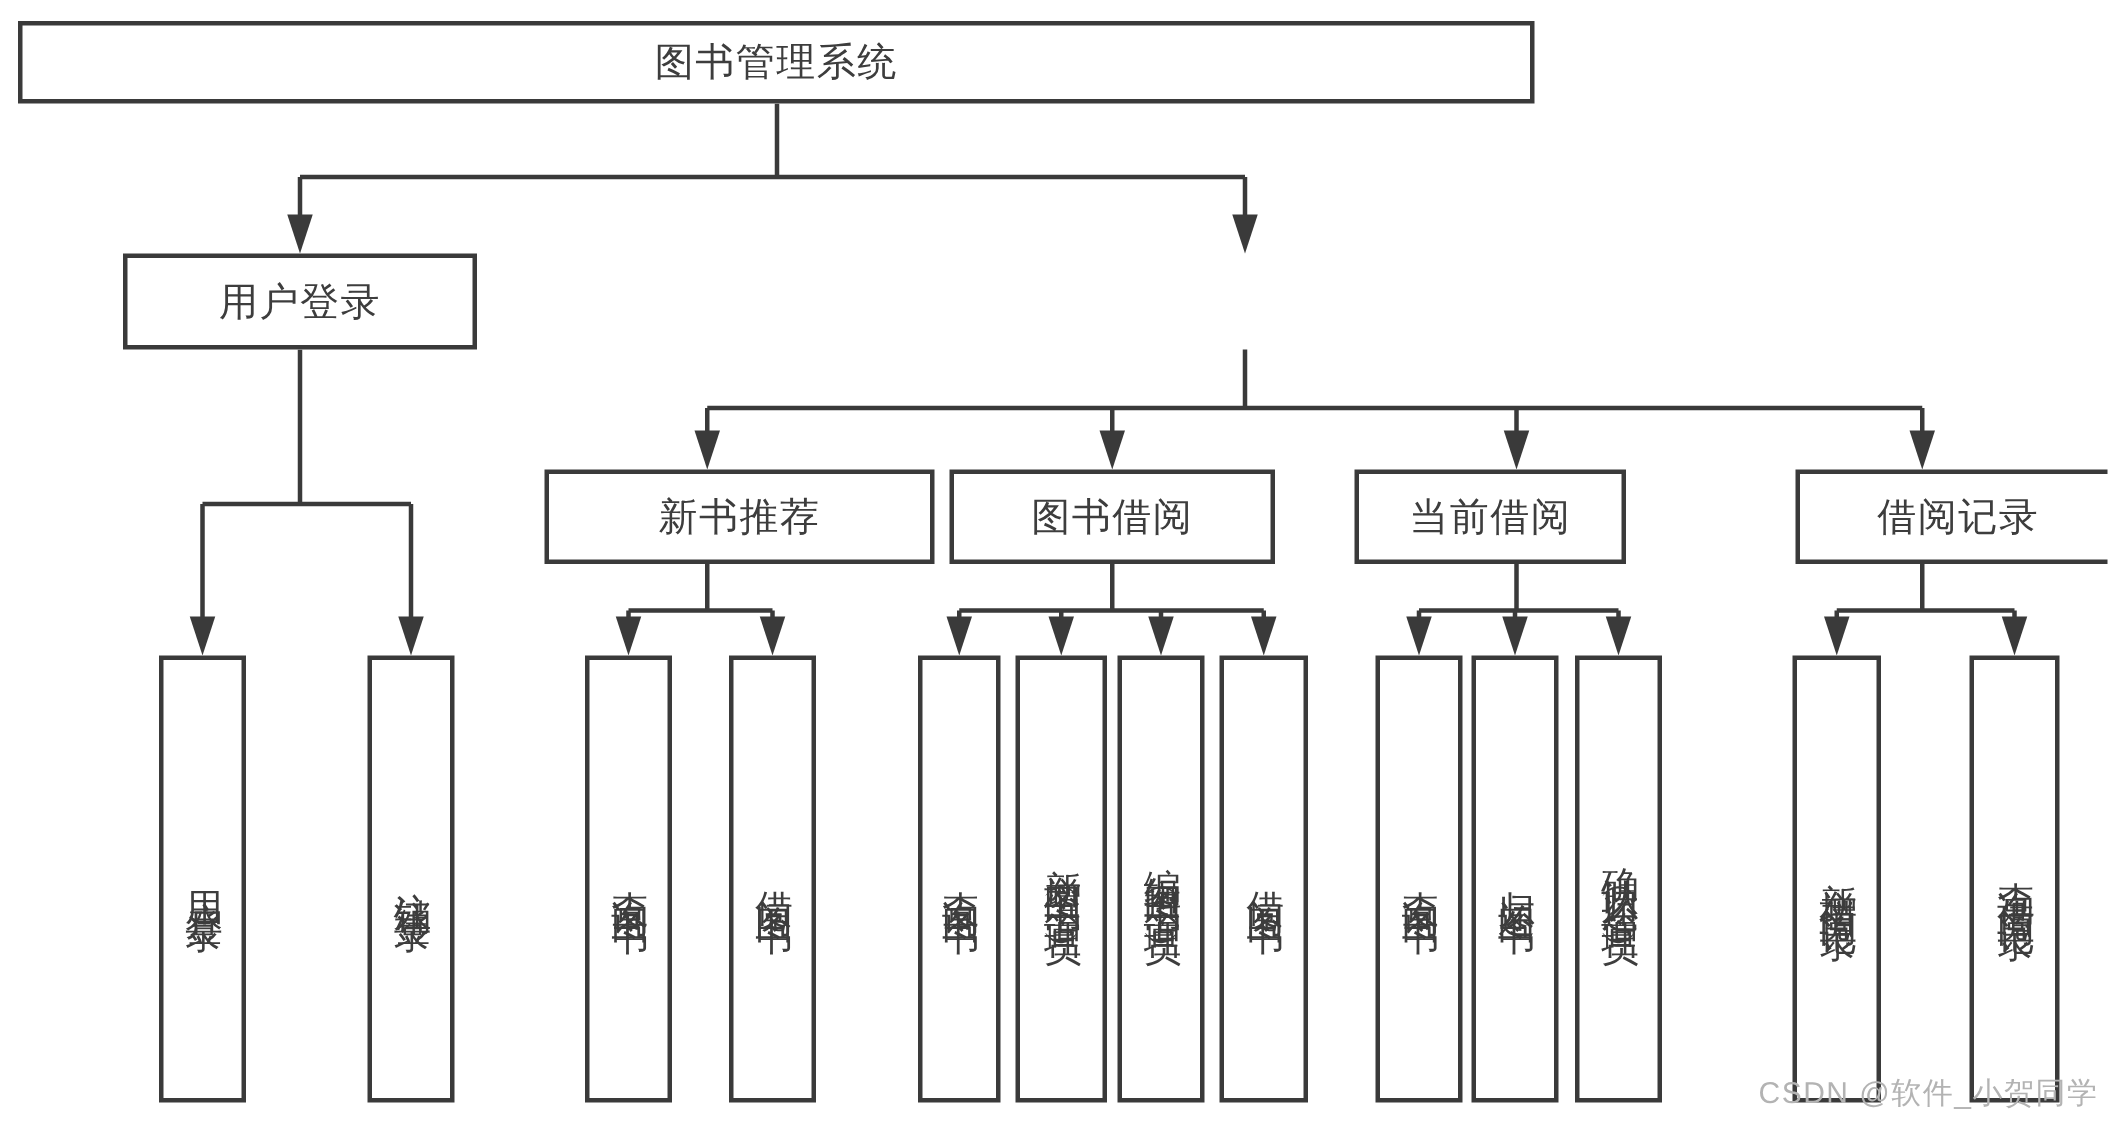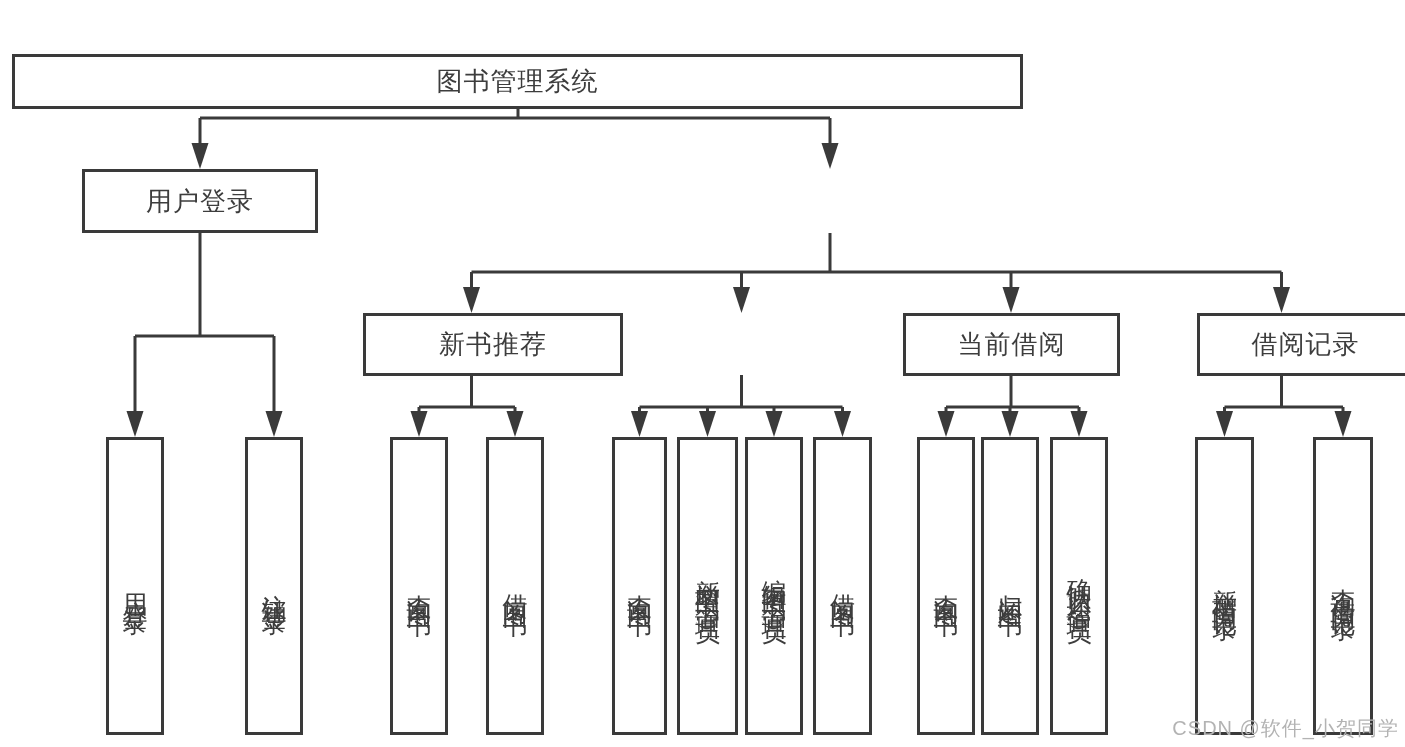--- a/index.html
+++ b/index.html
@@ -83,26 +83,27 @@
       <polygon class="fill" points="1010,437 1001.5,411 1018.5,411"></polygon>
       <polygon class="fill" points="1079,437 1070.5,411 1087.5,411"></polygon>
     </g>
     <g>
       <path class="stroke" d="M1281.5 375 V407 M1224.5 407 H1343 M1224.5 407 V414 M1343 407 V414"></path>
       <polygon class="fill" points="1224.5,437 1216,411 1233,411"></polygon>
       <polygon class="fill" points="1343,437 1334.5,411 1351.5,411"></polygon>
     </g>
   </svg>
 
-  <div class="box hbox" style="left:12px;top:14px;width:1011px;height:55px;margin-top:40px;">图书管理系统</div>
+  <div class="box hbox" style="left:12px;top:14px;width:1011px;height:55px;">图书管理系统</div>
 
   <div class="box hbox" style="left:82px;top:169px;width:236px;height:64px;">用户登录</div>
 
   <div class="box hbox" style="left:363px;top:313px;width:260px;height:63px;">新书推荐</div>
-  <div class="box hbox" style="left:903px;top:313px;width:217px;height:63px;">当前借阅</div>
+  <div class="box hbox" style="left:633px;top:313px;width:217px;height:63px;">图书借阅</div>
+  <div class="box hbox" style="left:903px;top:313px;width:181px;height:63px;">当前借阅</div>
   <div class="box hbox" style="left:1197px;top:313px;width:217px;height:63px;text-align:right;">借阅记录</div>
 
   <div class="box vbox" style="left:106px;top:437px;width:58px;height:298px;">用户登录</div>
   <div class="box vbox" style="left:245px;top:437px;width:58px;height:298px;">注销登录</div>
 
   <div class="box vbox" style="left:390px;top:437px;width:58px;height:298px;">查询图书</div>
   <div class="box vbox" style="left:486px;top:437px;width:58px;height:298px;">借阅图书</div>
 
   <div class="box vbox" style="left:612px;top:437px;width:55px;height:298px;">查询图书</div>
   <div class="box vbox" style="left:677px;top:437px;width:61px;height:298px;">新增图书（管理员）</div>

